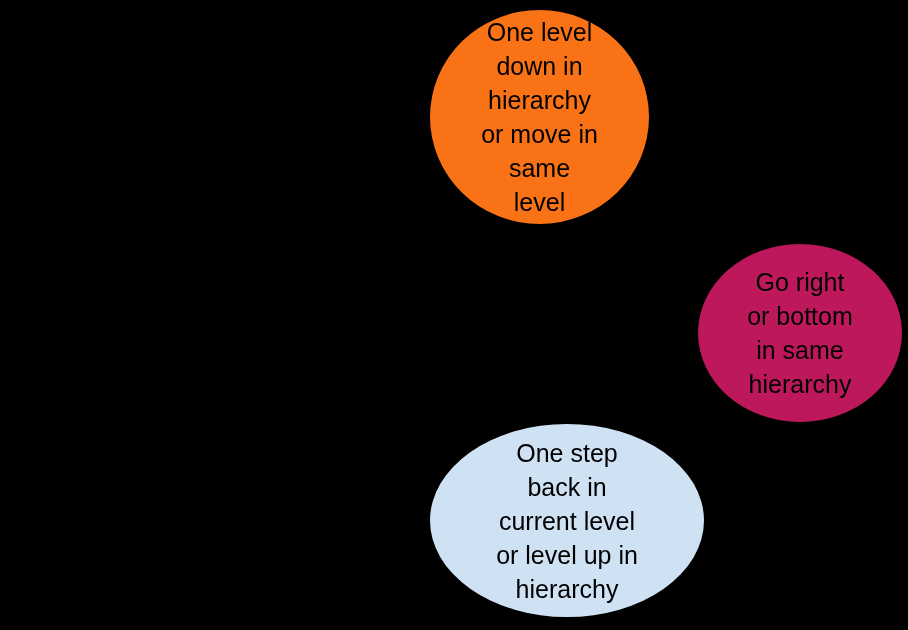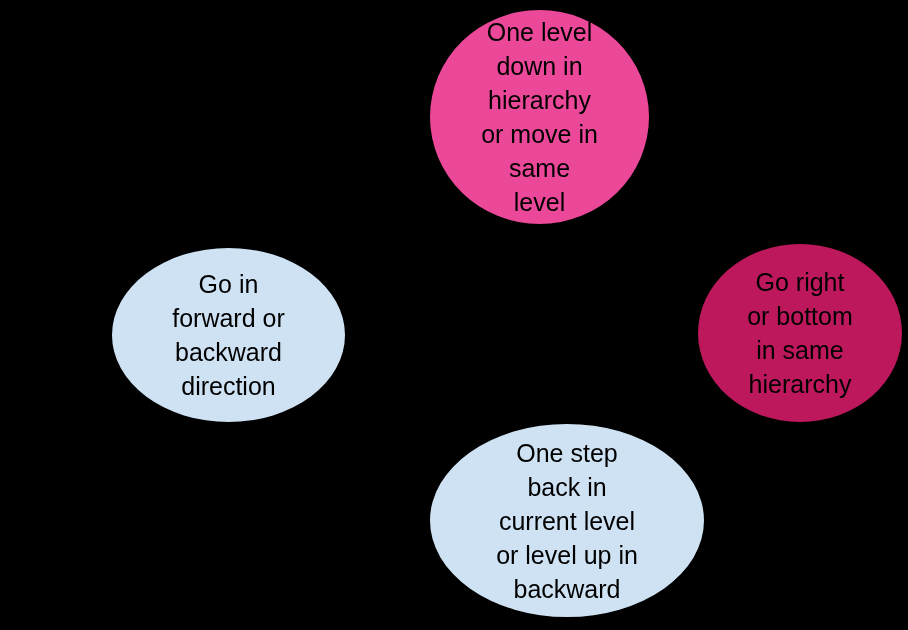--- a/index.html
+++ b/index.html
@@ -56,44 +56,38 @@
     top: 422px;
     width: 278px;
     height: 197px;
   }
 </style>
 </head>
 <body style="background: rgb(0, 0, 0);">
 
 <div class="canvas">
 
-  <div class="node node-top" style="background: #ec4899; border-color: rgb(0, 0, 0); color: rgb(0, 0, 0);">
+  <div class="node node-top" style="background: #f97316; border-color: rgb(0, 0, 0); color: rgb(0, 0, 0);">
     <span>One level
 down in
 hierarchy
 or move in
 same
 level</span>
   </div>
 
-  <div class="node node-left" style="background: rgb(207, 226, 243); border-color: rgb(0, 0, 0); color: rgb(0, 0, 0);">
-    <span>Go in
-forward or
-backward
-direction</span>
-  </div>
 
   <div class="node node-right" style="background: #be185d; border-color: rgb(0, 0, 0); color: rgb(0, 0, 0);">
     <span>Go right
 or bottom
 in same
 hierarchy</span>
   </div>
 
   <div class="node node-bottom" style="background: rgb(207, 226, 243); border-color: rgb(0, 0, 0); color: rgb(0, 0, 0);">
     <span>One step
 back in
 current level
 or level up in
-backward</span>
+hierarchy</span>
   </div>
 
 </div>
 
 </body></html>

